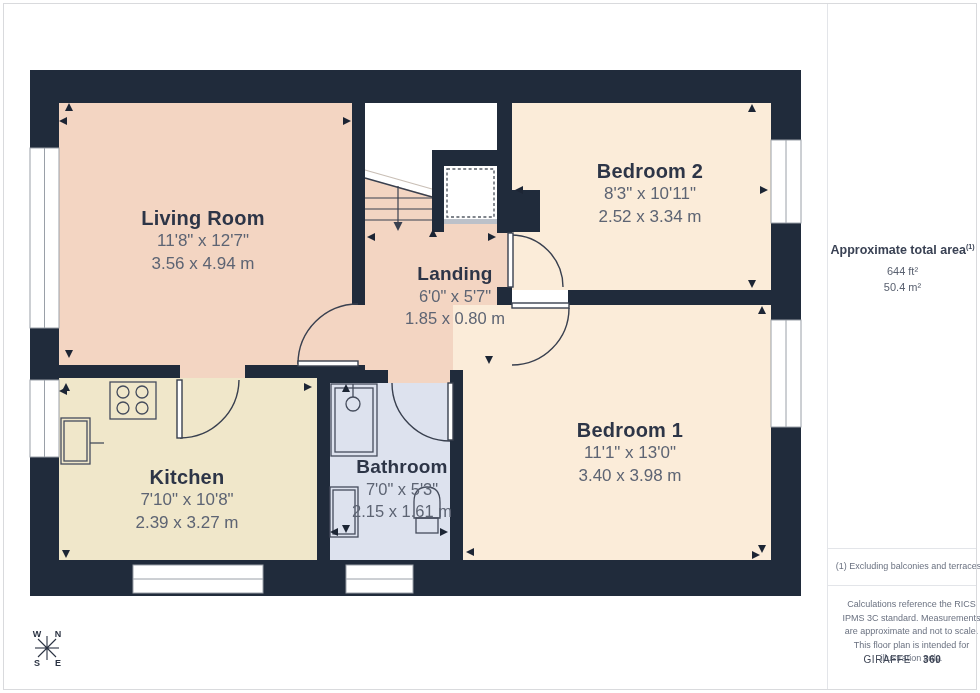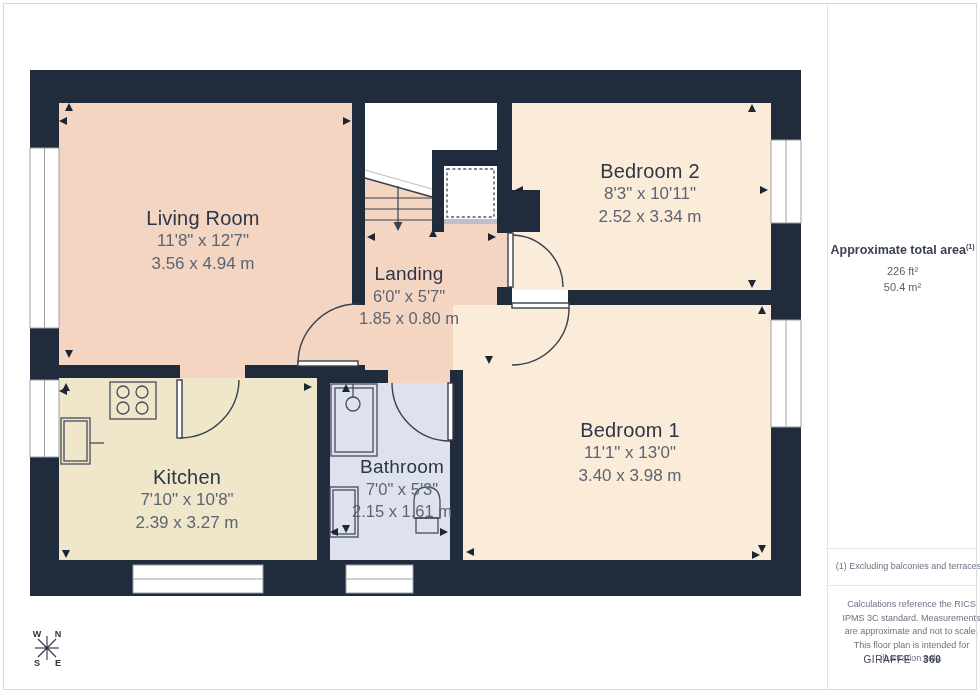--- a/index.html
+++ b/index.html
@@ -7,21 +7,21 @@
     position:relative; width:980px; height:693px; background:#ffffff;
     font-family:"Liberation Sans", sans-serif; overflow:hidden;
   }
   #frame {
     position:absolute; left:3px; top:3px; width:972px; height:685px;
     border:1px solid #d9dadd; pointer-events:none;
   }
   svg.plan { position:absolute; left:0; top:0; }
 
   .room-label { position:absolute; transform:translate(-50%,-50%); text-align:center; white-space:nowrap; }
-  .room-name { font-size:20px; font-weight:400; color:#2d3547; letter-spacing:.2px; }
+  .room-name { font-size:20px; font-weight:700; color:#2d3547; letter-spacing:.2px; }
   .room-dim  { font-size:17px; color:#5d6473; line-height:1.34; }
   .room-label.small .room-name { font-size:19px; }
   .room-label.small .room-dim { font-size:16.5px; }
 
   .sidebar { position:absolute; left:828px; top:0; width:149px; height:693px; }
   .sb-center { position:absolute; left:0; width:100%; text-align:center; }
   .area-title { top:243px; font-size:12.5px; font-weight:700; color:#3a4254; }
   .area-title sup { font-size:7px; }
   .area-ft { top:265px; font-size:11px; color:#5a6170; }
   .area-m  { top:281px; font-size:11px; color:#5a6170; }
@@ -207,21 +207,21 @@
     </g>
 
     <line x1="827.5" y1="4" x2="827.5" y2="689" stroke="#e3e5e9" stroke-width="1"></line>
   </svg>
 
   <div class="room-label" style="left:203px; top:233px;margin-top:8px;">
     <div class="room-name">Living Room</div>
     <div class="room-dim">11'8" x 12'7"</div>
     <div class="room-dim">3.56 x 4.94 m</div>
   </div>
-  <div class="room-label small" style="left:409px; top:296px;">
+  <div class="room-label small" style="left:455px; top:296px;">
     <div class="room-name">Landing</div>
     <div class="room-dim">6'0" x 5'7"</div>
     <div class="room-dim">1.85 x 0.80 m</div>
   </div>
   <div class="room-label" style="left:650px; top:194px;">
     <div class="room-name">Bedroom 2</div>
     <div class="room-dim">8'3" x 10'11"</div>
     <div class="room-dim">2.52 x 3.34 m</div>
   </div>
   <div class="room-label" style="left:630px; top:441px;margin-top:12px;">
@@ -237,21 +237,21 @@
   <div class="room-label small" style="left:390px; top:489px;margin-left:12px;">
     <div class="room-name">Bathroom</div>
     <div class="room-dim">7'0" x 5'3"</div>
     <div class="room-dim">2.15 x 1.61 m</div>
   </div>
 
   <div class="sidebar">
     <div class="sb-center area-title">
       <span>Approximate total area</span><sup>(1)</sup>
     </div>
-    <div class="sb-center area-ft">226 ft²</div>
+    <div class="sb-center area-ft">644 ft²</div>
     <div class="sb-center area-m">50.4 m²</div>
 
     <div class="divider" style="top:548px;"></div>
     <div class="sb-center footnote">(1) Excluding balconies and terraces</div>
     <div class="divider" style="top:585px;"></div>
 
     <div class="sb-center disclaimer">Calculations reference the RICS IPMS 3C standard. Measurements are approximate and not to scale. This floor plan is intended for illustration only.</div>
     <div class="sb-center brand">
       <span>GIRAFFE</span><b>360</b>
     </div>

